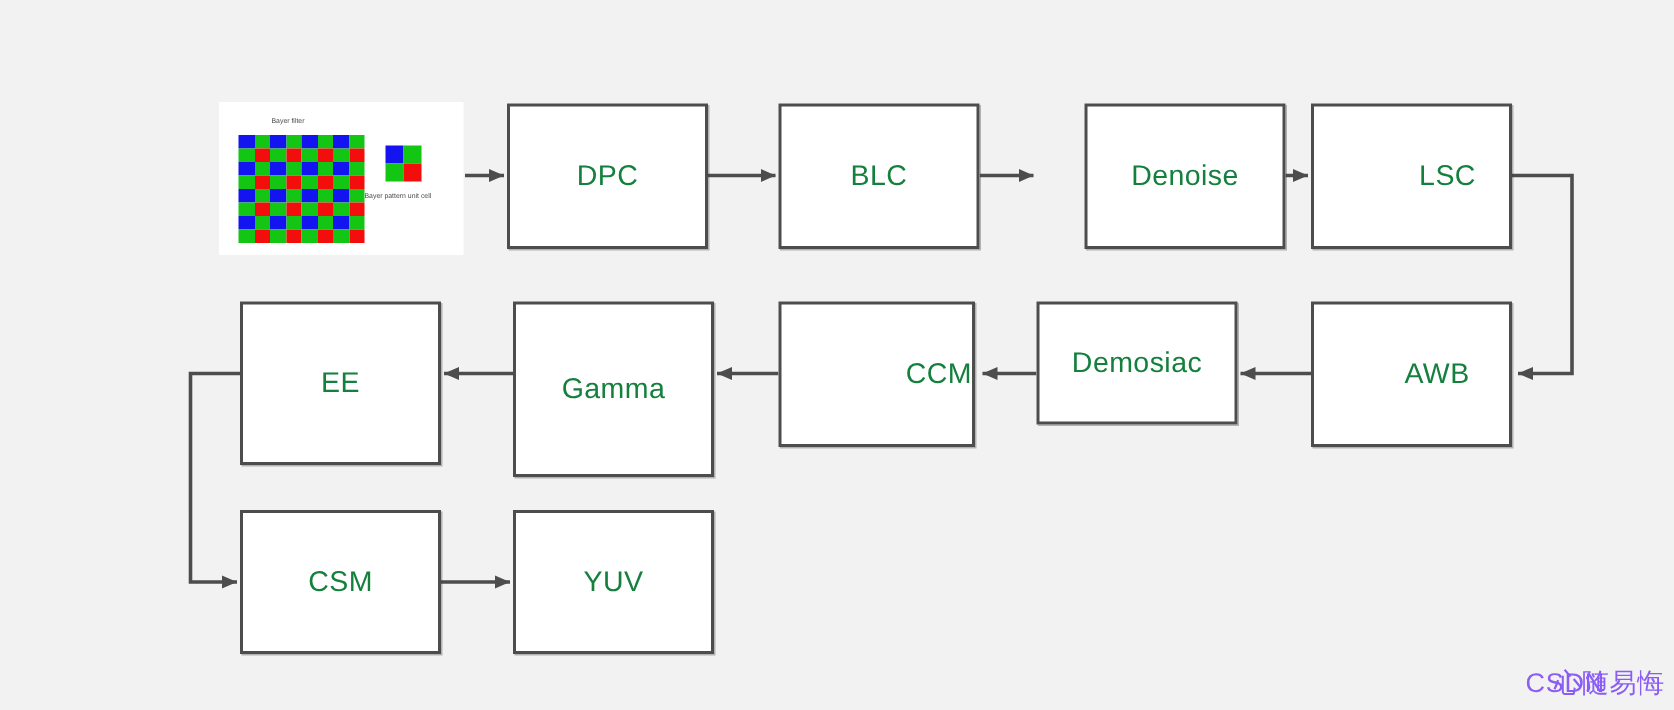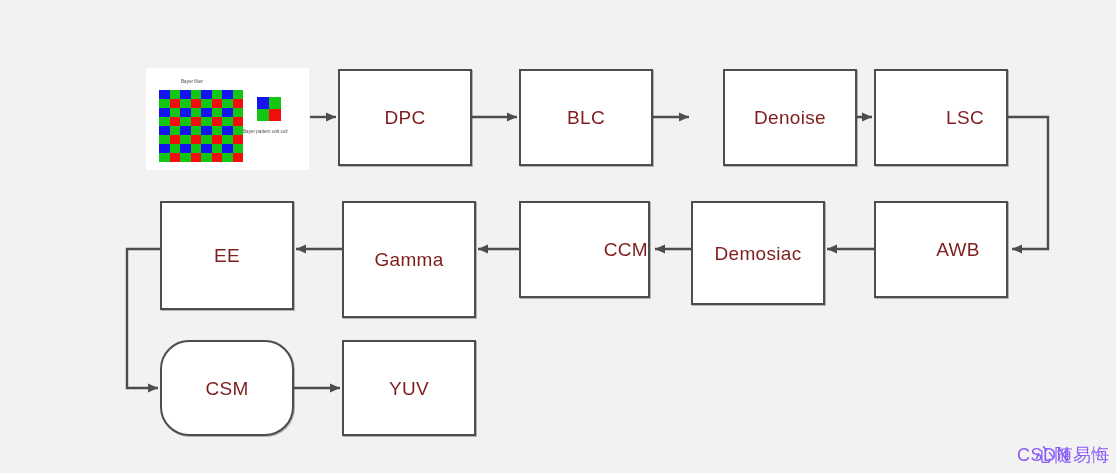--- a/index.html
+++ b/index.html
@@ -22,21 +22,21 @@
   }
   
   .node {
     position: absolute;
     background: #ffffff;
     border: 2px solid #4d4d4d;
     box-sizing: border-box;
     display: flex;
     align-items: center;
     justify-content: center;
-    color: #7f1d1d;
+    color: #15803d;
     font-size: 19px;
     font-family: "Liberation Sans", sans-serif;
     letter-spacing: 0.3px;
     box-shadow: 1px 1px 0 rgba(60,60,60,0.35);
   }
   .node-label {
     display: block;
     line-height: 1;
   }
   
@@ -220,33 +220,33 @@
     </div>
     <div class="node" style="left: 691px; top: 69px; width: 134px; height: 97px; margin-left: 32px;">
       <span class="node-label">Denoise</span>
     </div>
     <div class="node" style="left: 874px; top: 69px; width: 134px; height: 97px; padding-left: 48px;">
       <span class="node-label">LSC</span>
     </div>
     <div class="node" style="left: 874px; top: 201px; width: 134px; height: 97px; padding-left: 34px;">
       <span class="node-label">AWB</span>
     </div>
-    <div class="node" style="left: 691px; top: 201px; width: 134px; height: 104px;">
+    <div class="node" style="left: 691px; top: 201px; width: 134px; height: 82px;">
       <span class="node-label">Demosiac</span>
     </div>
     <div class="node" style="left: 519px; top: 201px; width: 131px; height: 97px; justify-content: flex-end;">
       <span class="node-label">CCM</span>
     </div>
     <div class="node" style="left: 342px; top: 201px; width: 134px; height: 117px; text-align: center;">
       <span class="node-label">Gamma</span>
     </div>
     <div class="node" style="left: 160px; top: 201px; width: 134px; height: 109px;">
       <span class="node-label">EE</span>
     </div>
-    <div class="node" style="left: 160px; top: 340px; width: 134px; height: 96px; border-radius: 29px;">
+    <div class="node" style="left: 160px; top: 340px; width: 134px; height: 96px;">
       <span class="node-label">CSM</span>
     </div>
     <div class="node" style="left: 342px; top: 340px; width: 134px; height: 96px; justify-content: center;">
       <span class="node-label">YUV</span>
     </div>
   </div>
 
 <div id="watermark">
   <span>CSDN</span><span class="wm-overlap">心随易悔</span>
 </div>

